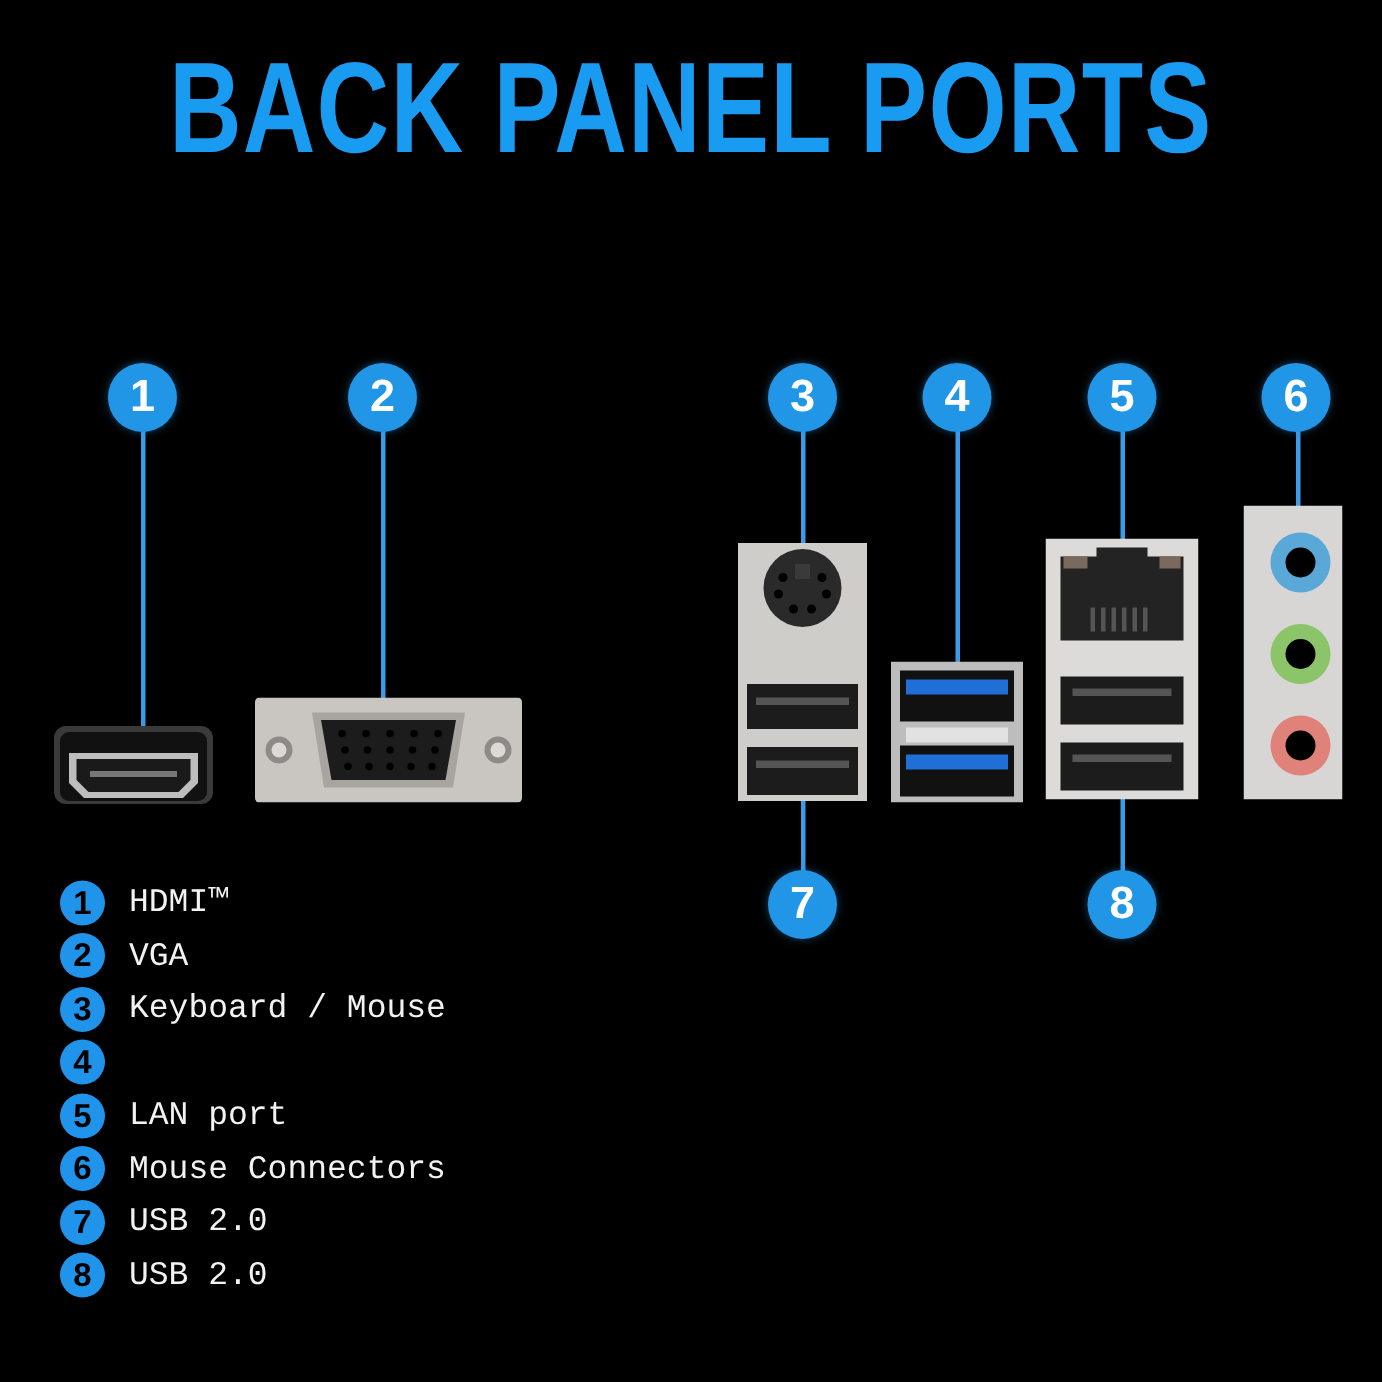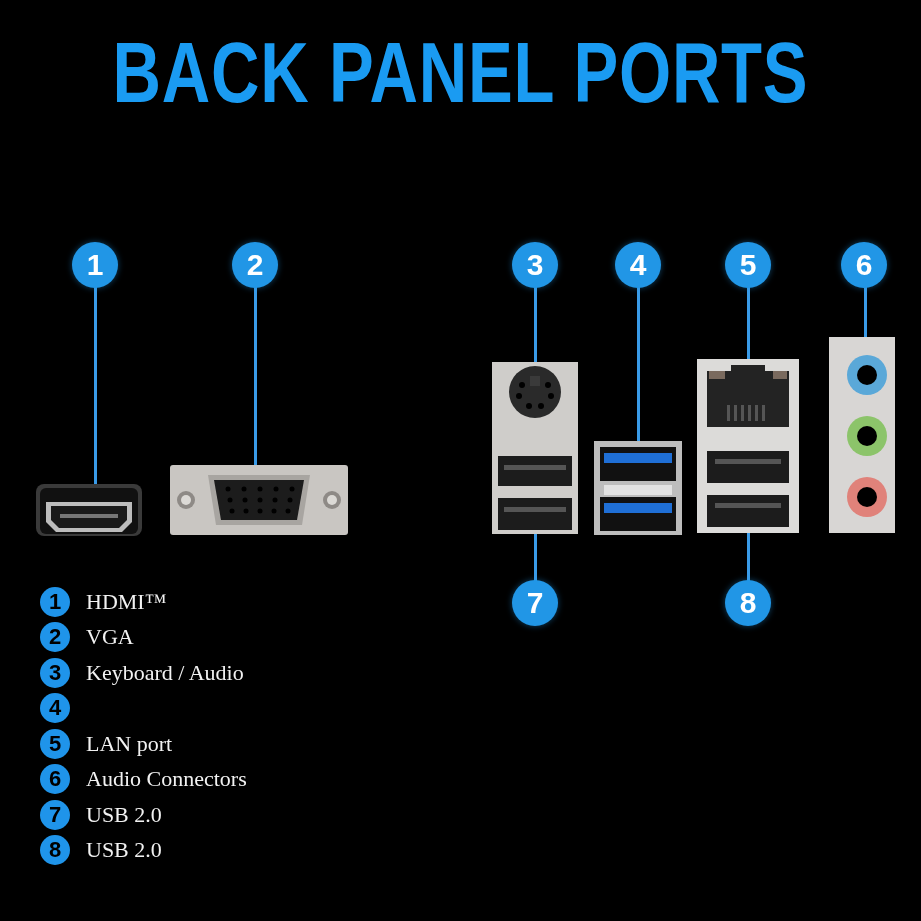--- a/index.html
+++ b/index.html
@@ -9,21 +9,21 @@
     transform:scaleX(0.78);transform-origin:center;line-height:100px;}
   .badge{position:absolute;width:46px;height:46px;border-radius:50%;background:#2196e6;color:#fff;
     font-family:"Liberation Sans",sans-serif;font-weight:bold;font-size:30px;text-align:center;line-height:46px;
     box-shadow:0 0 6px rgba(33,150,230,.45);}
   .line{position:absolute;width:3px;background:#3a9be8;}
   .port{position:absolute;}
   .legend{position:absolute;left:40px;top:584px;}
   .legend-row{display:flex;align-items:center;height:35.5px;}
   .lnum{width:30px;height:30px;border-radius:50%;background:#1f94ea;color:#000;font-weight:bold;
     font-family:"Liberation Sans",sans-serif;font-size:22px;text-align:center;line-height:30px;margin-right:16px;}
-  .ltext{color:#f2f2f2;font-size:22px;font-family:Liberation Serif, serif;}
+  .ltext{color:#f2f2f2;font-size:22px;font-family:Liberation Mono, monospace;}
 </style>
 </head>
 <body>
 
 <div class="title">BACK PANEL PORTS</div>
 
 <div class="line" style="left:94px;top:285px;height:230px;"></div>
 <div class="line" style="left:254px;top:285px;height:205px;"></div>
 <div class="line" style="left:534px;top:285px;height:105px;"></div>
 <div class="line" style="left:637px;top:285px;height:172px;"></div>
@@ -137,32 +137,32 @@
   <div class="legend-row">
       <span class="lnum">1</span>
       <span class="ltext">HDMI™</span>
     </div>
   <div class="legend-row">
       <span class="lnum">2</span>
       <span class="ltext">VGA</span>
     </div>
   <div class="legend-row">
       <span class="lnum">3</span>
-      <span class="ltext">Keyboard / Audio</span>
+      <span class="ltext">Keyboard / Mouse</span>
     </div>
   <div class="legend-row">
       <span class="lnum">4</span>
     </div>
   <div class="legend-row">
       <span class="lnum">5</span>
       <span class="ltext">LAN port</span>
     </div>
   <div class="legend-row">
       <span class="lnum">6</span>
-      <span class="ltext">Audio Connectors</span>
+      <span class="ltext">Mouse Connectors</span>
     </div>
   <div class="legend-row">
       <span class="lnum">7</span>
       <span class="ltext">USB 2.0</span>
     </div>
   <div class="legend-row">
       <span class="lnum">8</span>
       <span class="ltext">USB 2.0</span>
     </div>
 </div>

